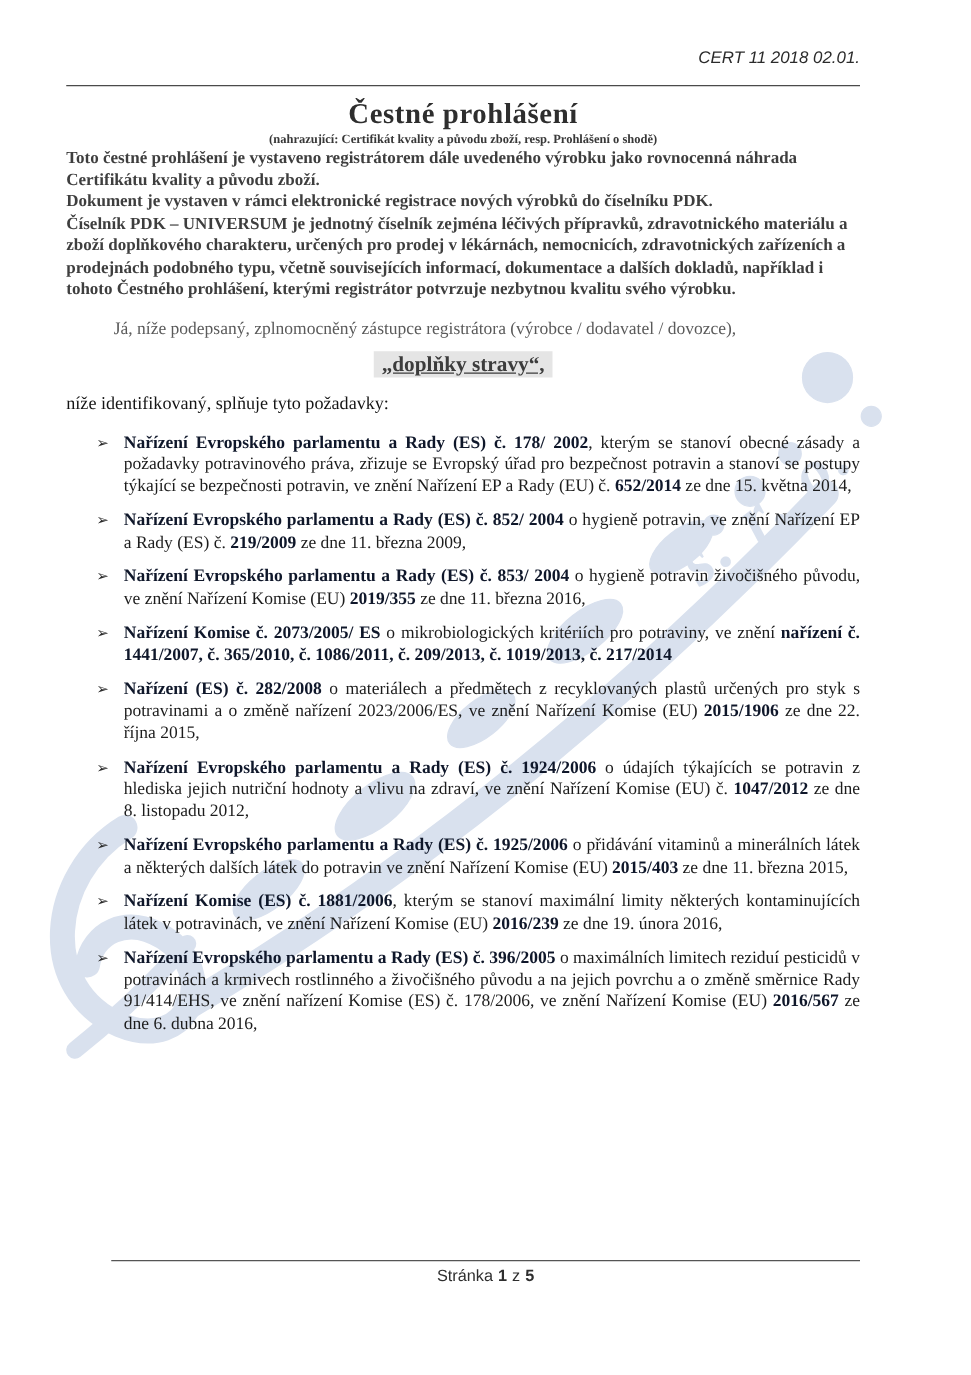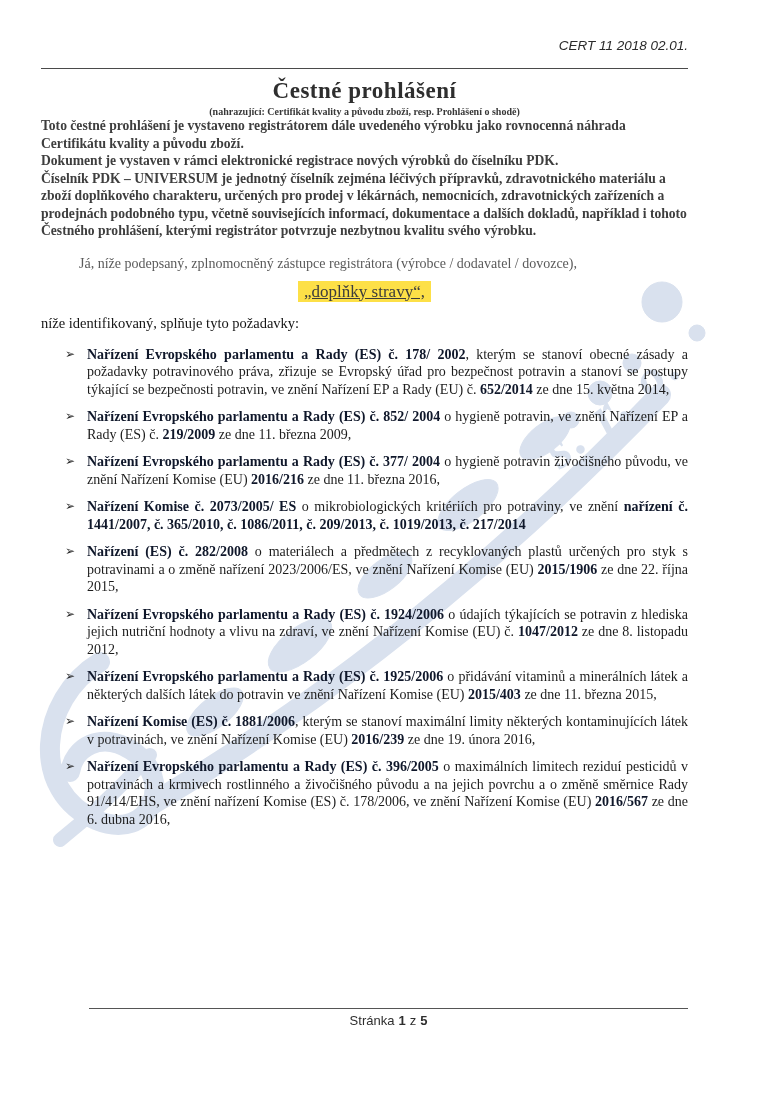--- a/index.html
+++ b/index.html
@@ -8,21 +8,21 @@
     width:777px;height:1100px;
     margin:0 auto;
     background:#ffffff;
     font-family:"Liberation Serif","DejaVu Serif",serif;
     color:#1f1f1f;
     overflow:hidden;
   }
   .content{
     position:relative;
     z-index:2;
-    padding:38px 89px 0 41px;
+    padding:38px 89px 0 53px;
   }
   .watermark{
     position:absolute;inset:0;z-index:1;pointer-events:none;
   }
   .cert-code{
     text-align:right;
     font-family:"Liberation Sans","DejaVu Sans",sans-serif;
     font-style:italic;
     font-size:13.5px;
     color:#2b2b2b;
@@ -80,24 +80,24 @@
     font-size:14.5px;
     color:#6a6a6a;
   }
   .prod-line .small{font-size:12.5px;}
   .prod-type{
     margin:9px 0 0 0;
     text-align:center;
   }
   .prod-type span{
     font-size:17px;
-    font-weight:normal;
+    font-weight:bold;
     color:#3c3c3c;
     text-decoration:underline;
-    background:#fde047;
+    background:#e5e5e5;
     padding:1px 6px;
   }
   .req-intro{
     margin:13px 0 0 0;
     font-size:14.5px;
     color:#141414;
   }
   .reg-list{
     list-style:none;
     margin:14px 0 0 0;
@@ -179,21 +179,21 @@
 
 
 
     <div class="prod-type"><span>„doplňky stravy“,</span></div>
 
     <div class="req-intro">níže identifikovaný, splňuje tyto požadavky:</div>
 
     <ul class="reg-list">
         <li><span class="marker">➢</span><span><b>Nařízení Evropského parlamentu a Rady (ES) č. 178/ 2002</b><span>, kterým se stanoví obecné zásady a požadavky potravinového práva, zřizuje se Evropský úřad pro bezpečnost potravin a stanoví se postupy týkající se bezpečnosti potravin, ve znění Nařízení EP a Rady (EU) č. </span><b>652/2014</b><span> ze dne 15. května 2014,</span></span></li>
         <li><span class="marker">➢</span><span><b>Nařízení Evropského parlamentu a Rady (ES) č. 852/ 2004</b><span> o hygieně potravin, ve znění Nařízení EP a Rady (ES) č. </span><b>219/2009</b><span> ze dne 11. března 2009,</span></span></li>
-        <li><span class="marker">➢</span><span><b>Nařízení Evropského parlamentu a Rady (ES) č. 377/ 2004</b><span> o hygieně potravin živočišného původu, ve znění Nařízení Komise (EU) </span><b>2016/216</b><span> ze dne 11. března 2016,</span></span></li>
+        <li><span class="marker">➢</span><span><b>Nařízení Evropského parlamentu a Rady (ES) č. 853/ 2004</b><span> o hygieně potravin živočišného původu, ve znění Nařízení Komise (EU) </span><b>2019/355</b><span> ze dne 11. března 2016,</span></span></li>
         <li><span class="marker">➢</span><span><b>Nařízení Komise č. 2073/2005/ ES</b><span> o mikrobiologických kritériích pro potraviny, ve znění </span><b>nařízení č. 1441/2007, č. 365/2010, č. 1086/2011, č. 209/2013, č. 1019/2013, č. 217/2014</b></span></li>
         <li><span class="marker">➢</span><span><b>Nařízení (ES) č. 282/2008</b><span> o materiálech a předmětech z recyklovaných plastů určených pro styk s potravinami a o změně nařízení 2023/2006/ES, ve znění Nařízení Komise (EU) </span><b>2015/1906</b><span> ze dne 22. října 2015,</span></span></li>
         <li><span class="marker">➢</span><span><b>Nařízení Evropského parlamentu a Rady (ES) č. 1924/2006</b><span> o údajích týkajících se potravin z hlediska jejich nutriční hodnoty a vlivu na zdraví, ve znění Nařízení Komise (EU) č. </span><b>1047/2012</b><span> ze dne 8. listopadu 2012,</span></span></li>
         <li><span class="marker">➢</span><span><b>Nařízení Evropského parlamentu a Rady (ES) č. 1925/2006</b><span> o přidávání vitaminů a minerálních látek a některých dalších látek do potravin ve znění Nařízení Komise (EU) </span><b>2015/403</b><span> ze dne 11. března 2015,</span></span></li>
         <li><span class="marker">➢</span><span><b>Nařízení Komise (ES) č. 1881/2006</b><span>, kterým se stanoví maximální limity některých kontaminujících látek v potravinách, ve znění Nařízení Komise (EU) </span><b>2016/239</b><span> ze dne 19. února 2016,</span></span></li>
         <li><span class="marker">➢</span><span><b>Nařízení Evropského parlamentu a Rady (ES) č. 396/2005</b><span> o maximálních limitech reziduí pesticidů v potravinách a krmivech rostlinného a živočišného původu a na jejich povrchu a o změně směrnice Rady 91/414/EHS, ve znění nařízení Komise (ES) č. 178/2006, ve znění Nařízení Komise (EU) </span><b>2016/567</b><span> ze dne 6. dubna 2016,</span></span></li>
       </ul>
 
   </div>
 

